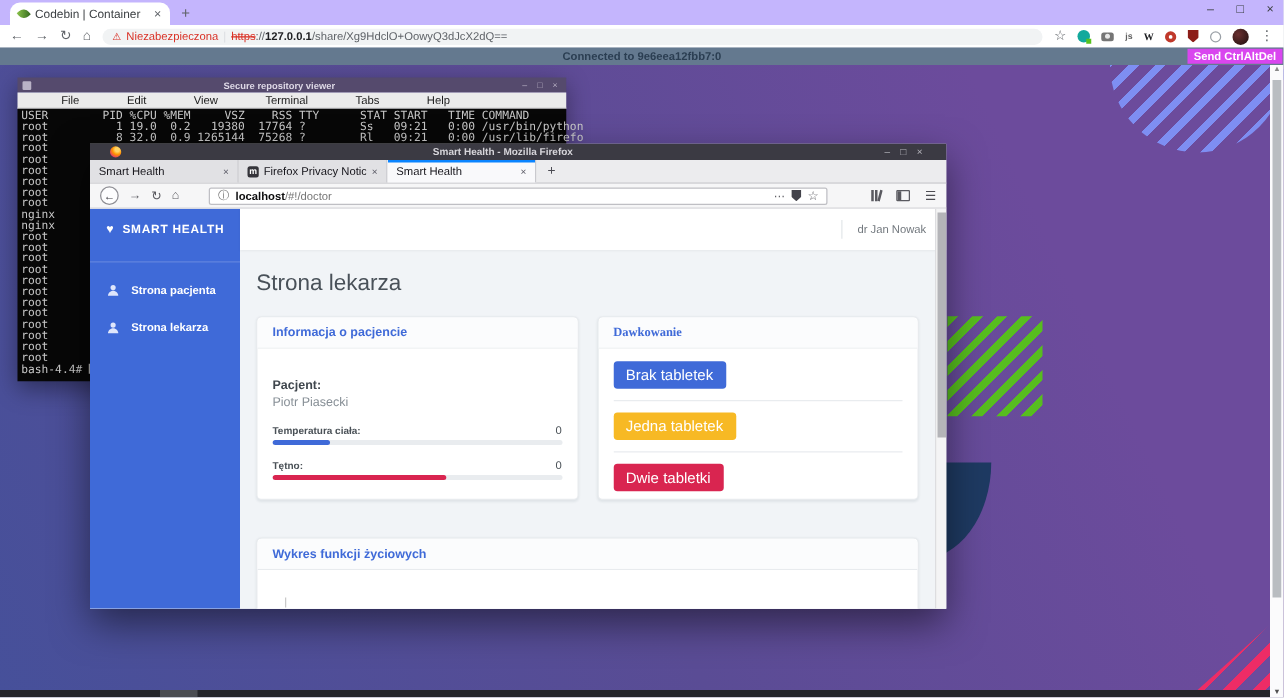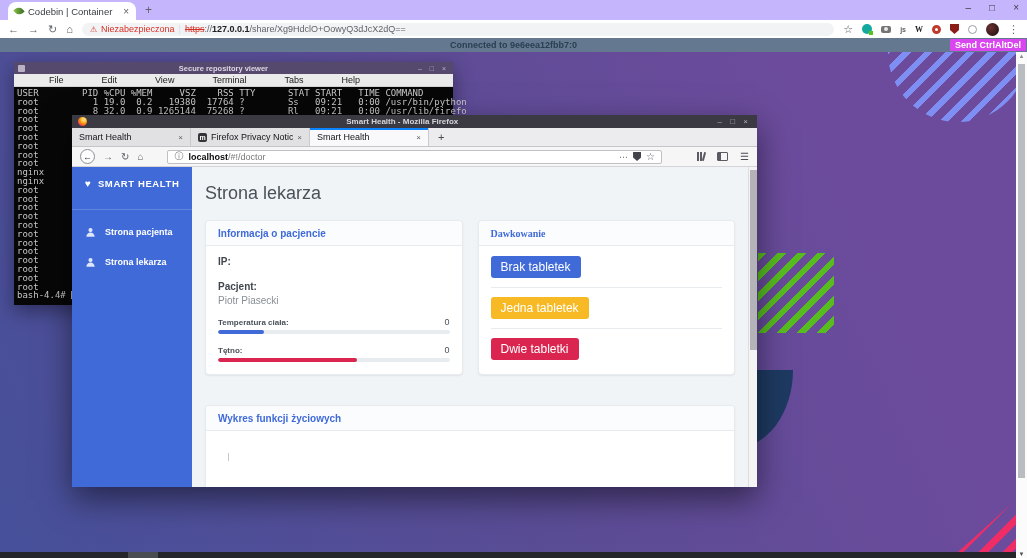--- a/index.html
+++ b/index.html
@@ -78,21 +78,21 @@
   .term-menu { height:13px; background:#ebebeb; display:flex; align-items:center; padding-left:4px; border-bottom:1px solid #d2d2d2; }
   .term-menu span { font-size:9px; color:#1a1a1a; padding:0 7px;margin-left:24px; }
   .term-body { height:218px; background:#070707; padding:2px 3px;
                font-family:"DejaVu Sans Mono", monospace; font-size:9px; line-height:8.8px; color:#c7c7c7; }
   .term-body pre { font:inherit; white-space:pre; }
   .cursor { display:inline-block; width:5px; height:8px; background:#b5b5b5; vertical-align:-1px; margin-left:5px; }
 
   
   .ff { position:absolute; left:72px; top:63px; width:685px; height:372px; z-index:4;
         box-shadow:0 12px 30px rgba(0,0,0,.5); background:#f1f4f7; }
-  .ff-title { height:13px; background:#3b3a43; display:flex; align-items:center; padding:0 6px; }
+  .ff-title { height:13px; background:#3b3a43; display:flex; align-items:center; padding:0 16px; }
   .ff-logo { width:9px; height:9px; border-radius:50%;
              background:radial-gradient(circle at 65% 30%, #ffd567 0 20%, #ff9500 45%, #e3306e 80%); }
   .ff-title-txt { flex:1; text-align:center; font-size:8px; font-weight:bold; color:#d6d5da; }
   .ff-ctl { font-size:8px; color:#b4b3ba; letter-spacing:3px; }
   .ff-tabs { height:19px; background:#ececee; display:flex; border-bottom:1px solid #c5c5c9; }
   .fftab { width:119px; display:flex; align-items:center; gap:4px; padding:0 7px; font-size:9px;
            color:#15141a; background:#e1e1e4; border-right:1px solid #c9c9ce; }
   .fftab .lbl { white-space:nowrap; overflow:hidden; flex:1; }
   .fftab .x { color:#5b5b66; font-size:8px; }
   .fftab.active { background:#f9f9fb; box-shadow:inset 0 2px 0 #0a84ff; }
@@ -321,29 +321,31 @@
             <div class="sh-nav-item">
               <svg viewBox="0 0 16 16">
                   <circle cx="8" cy="4.5" r="3"></circle>
                   <path d="M2 14c0-3.3 2.7-6 6-6s6 2.7 6 6z"></path>
                 </svg>
               <span class="sh-nav-lbl">Strona lekarza</span>
             </div>
           </nav>
         </aside>
         <main class="sh-main">
+          <div class="sh-header">
+            <span class="sh-user">dr Jan Nowak</span>
+          </div>
           <div class="sh-page">
             <h1 class="sh-h1">Strona lekarza</h1>
             <div class="cards-row">
               <div class="card">
                 <div class="card-h">
                   <span style="color: rgb(63, 106, 216);">Informacja o pacjencie</span>
                 </div>
                 <div class="info-body">
-                  <div class="lbl-b">IP:</div>
                   <div class="lbl-b mt14">Pacjent:</div>
                   <div class="sh-name">Piotr Piasecki</div>
                   <div class="metric">
                     <div class="metric-row">
                       <span class="metric-lbl">Temperatura ciała:</span>
                       <span class="metric-val">0</span>
                     </div>
                     <div class="bar">
                       <div class="bar-fill" style="width: 20%; background-color: rgb(63, 106, 216);"></div>
                     </div>

